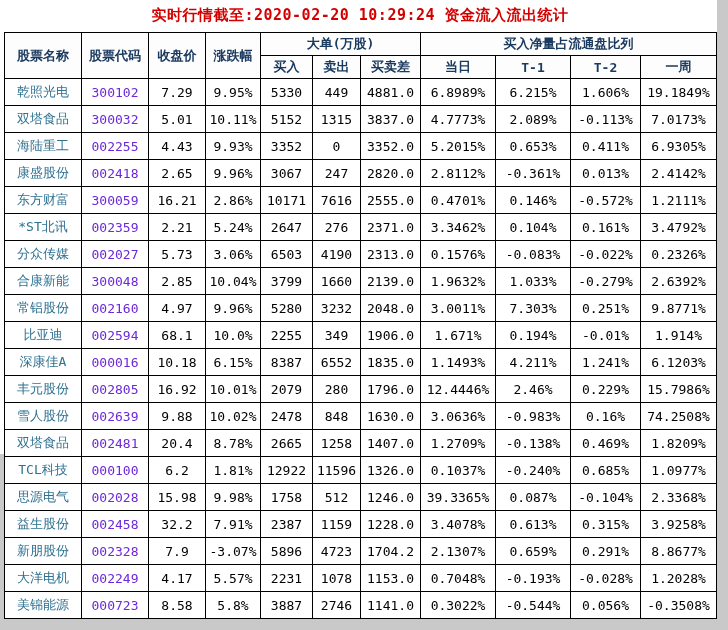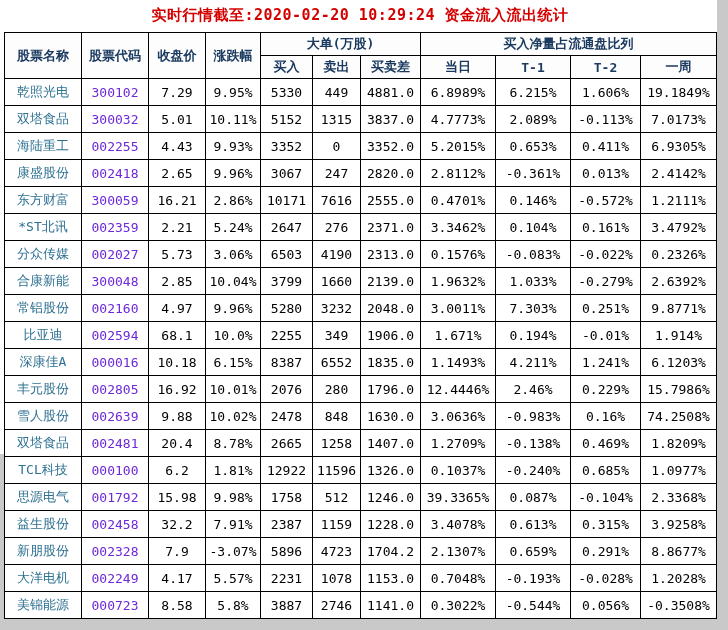--- a/index.html
+++ b/index.html
@@ -251,21 +251,21 @@
           <td class="col-day">1.1493%</td>
           <td class="col-t1">4.211%</td>
           <td class="col-t2">1.241%</td>
           <td class="col-week">6.1203%</td>
         </tr>
         <tr>
           <td class="col-name">丰元股份</td>
           <td class="col-code">002805</td>
           <td class="col-close">16.92</td>
           <td class="col-change">10.01%</td>
-          <td class="col-buy">2076</td>
+          <td class="col-buy">2079</td>
           <td class="col-sell">280</td>
           <td class="col-diff">1796.0</td>
           <td class="col-day">12.4446%</td>
           <td class="col-t1">2.46%</td>
           <td class="col-t2">0.229%</td>
           <td class="col-week">15.7986%</td>
         </tr>
         <tr>
           <td class="col-name">雪人股份</td>
           <td class="col-code">002639</td>
@@ -300,21 +300,21 @@
           <td class="col-buy">12922</td>
           <td class="col-sell">11596</td>
           <td class="col-diff">1326.0</td>
           <td class="col-day">0.1037%</td>
           <td class="col-t1">-0.240%</td>
           <td class="col-t2">0.685%</td>
           <td class="col-week">1.0977%</td>
         </tr>
         <tr>
           <td class="col-name">思源电气</td>
-          <td class="col-code">001792</td>
+          <td class="col-code">002028</td>
           <td class="col-close">15.98</td>
           <td class="col-change">9.98%</td>
           <td class="col-buy">1758</td>
           <td class="col-sell">512</td>
           <td class="col-diff">1246.0</td>
           <td class="col-day">39.3365%</td>
           <td class="col-t1">0.087%</td>
           <td class="col-t2">-0.104%</td>
           <td class="col-week">2.3368%</td>
         </tr>

